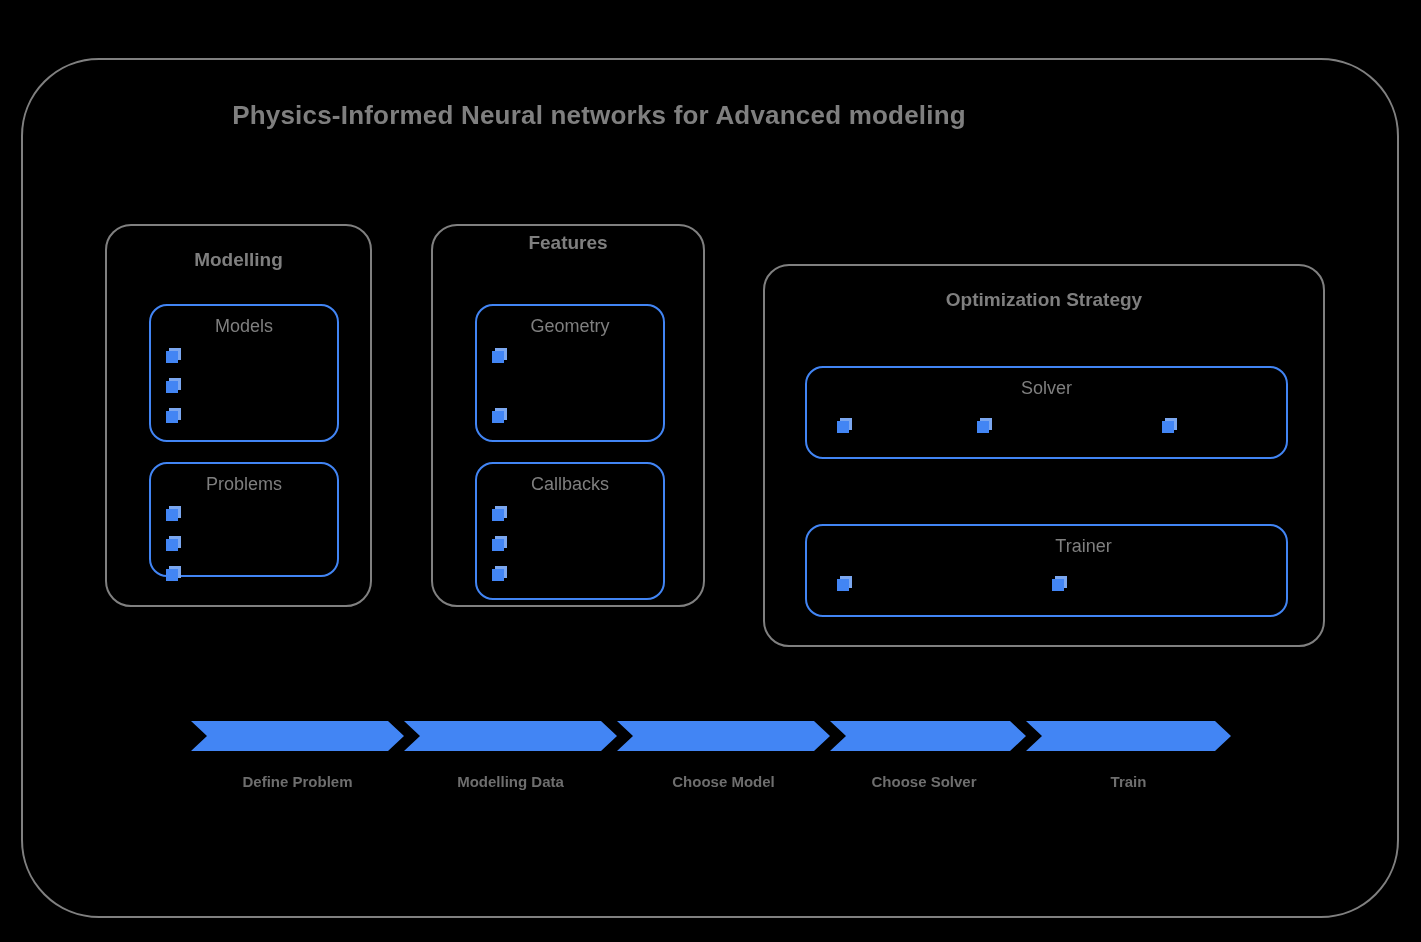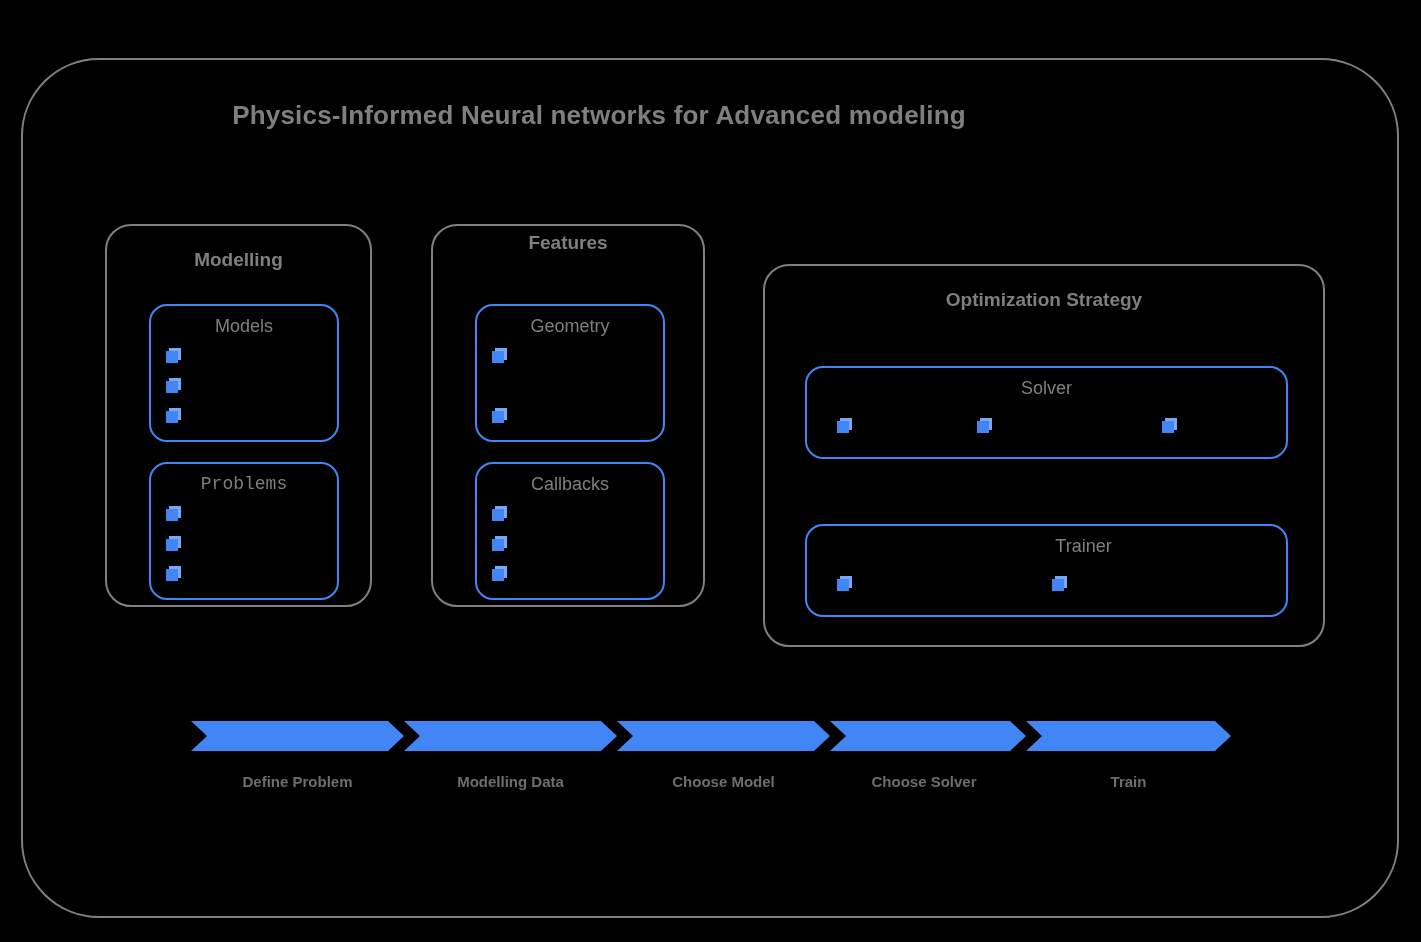--- a/index.html
+++ b/index.html
@@ -145,21 +145,21 @@
       <div class="cube-icon" style="left:15px; top:72px;">
         <div class="cube-back"></div>
           <div class="cube-front"></div>
       </div>
       <div class="cube-icon" style="left:15px; top:102px;">
         <div class="cube-back"></div>
           <div class="cube-front"></div>
       </div>
     </div>
 
-    <div class="blue-box" style="left:42px; top:236px; width:190px; height:138px;font-family:Liberation Mono, monospace;">
+    <div class="blue-box" style="left:42px; top:236px; width:190px; height:115px;">
       <div class="blue-box-title" style="top:10px;">Problems</div>
       <div class="cube-icon" style="left:15px; top:42px;">
         <div class="cube-back"></div>
           <div class="cube-front"></div>
       </div>
       <div class="cube-icon" style="left:15px; top:72px;">
         <div class="cube-back"></div>
           <div class="cube-front"></div>
       </div>
       <div class="cube-icon" style="left:15px; top:102px;">

